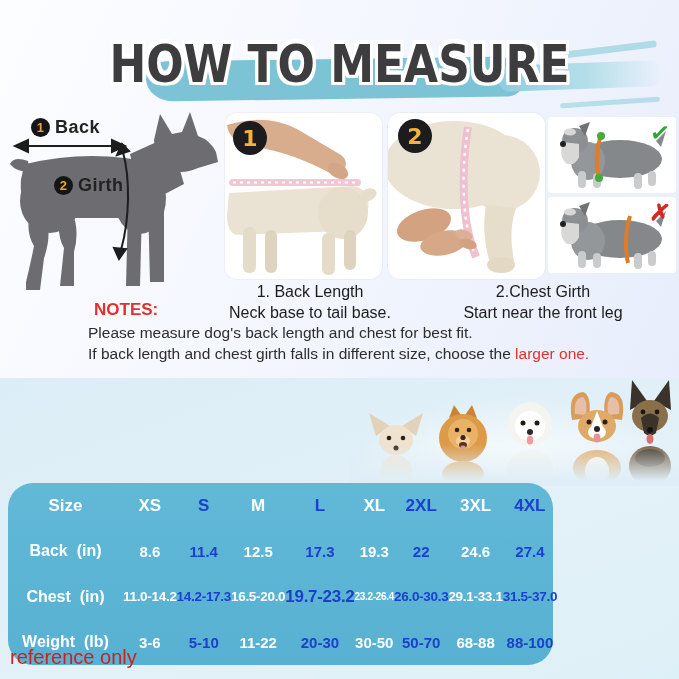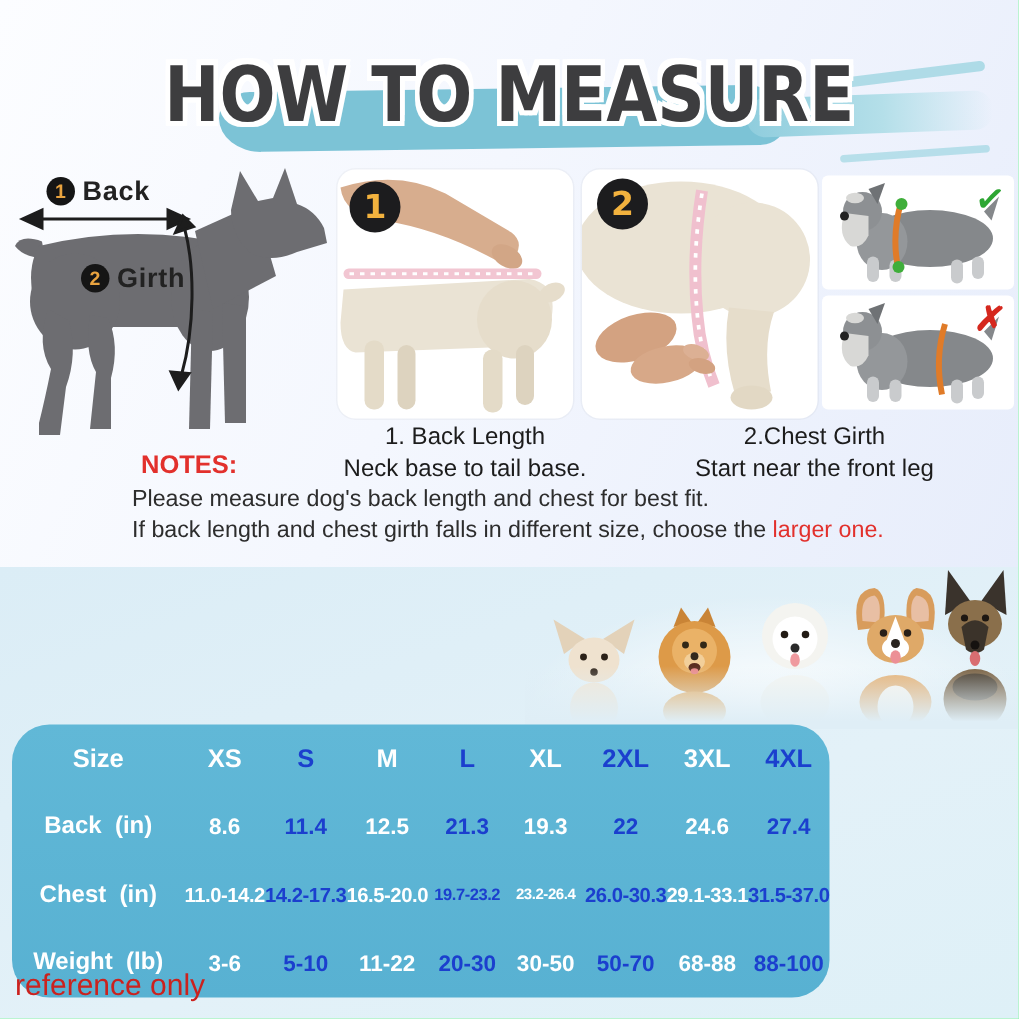--- a/index.html
+++ b/index.html
@@ -268,31 +268,31 @@
     <div class="cell hdr c-blue">L</div>
     <div class="cell hdr c-white">XL</div>
     <div class="cell hdr c-blue">2XL</div>
     <div class="cell hdr c-white">3XL</div>
     <div class="cell hdr c-blue">4XL</div>
 
     <div class="cell row-label">Back  (in)</div>
     <div class="cell val c-white">8.6</div>
     <div class="cell val c-blue">11.4</div>
     <div class="cell val c-white">12.5</div>
-    <div class="cell val c-blue">21.3</div>
+    <div class="cell val c-blue">17.3</div>
     <div class="cell val c-white">19.3</div>
     <div class="cell val c-blue">22</div>
     <div class="cell val c-white">24.6</div>
     <div class="cell val c-blue">27.4</div>
 
     <div class="cell row-label r-chest">Chest  (in)</div>
     <div class="cell val c-white" style="font-size:13.5px;letter-spacing:-0.3px;">11.0-14.2</div>
     <div class="cell val c-blue" style="font-size:13.5px;letter-spacing:-0.3px;">14.2-17.3</div>
     <div class="cell val c-white" style="font-size:13.5px;letter-spacing:-0.3px;">16.5-20.0</div>
-    <div class="cell val c-blue" style="font-size:11px;letter-spacing:-0.3px;">19.7-23.2</div>
+    <div class="cell val c-blue" style="font-size:17px;letter-spacing:-0.3px;">19.7-23.2</div>
     <div class="cell val c-white" style="font-size:10px;letter-spacing:-0.3px;">23.2-26.4</div>
     <div class="cell val c-blue" style="font-size:13.5px;letter-spacing:-0.3px;">26.0-30.3</div>
     <div class="cell val c-white" style="font-size:13.5px;letter-spacing:-0.3px;">29.1-33.1</div>
     <div class="cell val c-blue" style="font-size:13.5px;letter-spacing:-0.3px;text-align:center;">31.5-37.0</div>
 
     <div class="cell row-label">Weight  (lb)</div>
     <div class="cell val c-white">3-6</div>
     <div class="cell val c-blue">5-10</div>
     <div class="cell val c-white">11-22</div>
     <div class="cell val c-blue">20-30</div>

